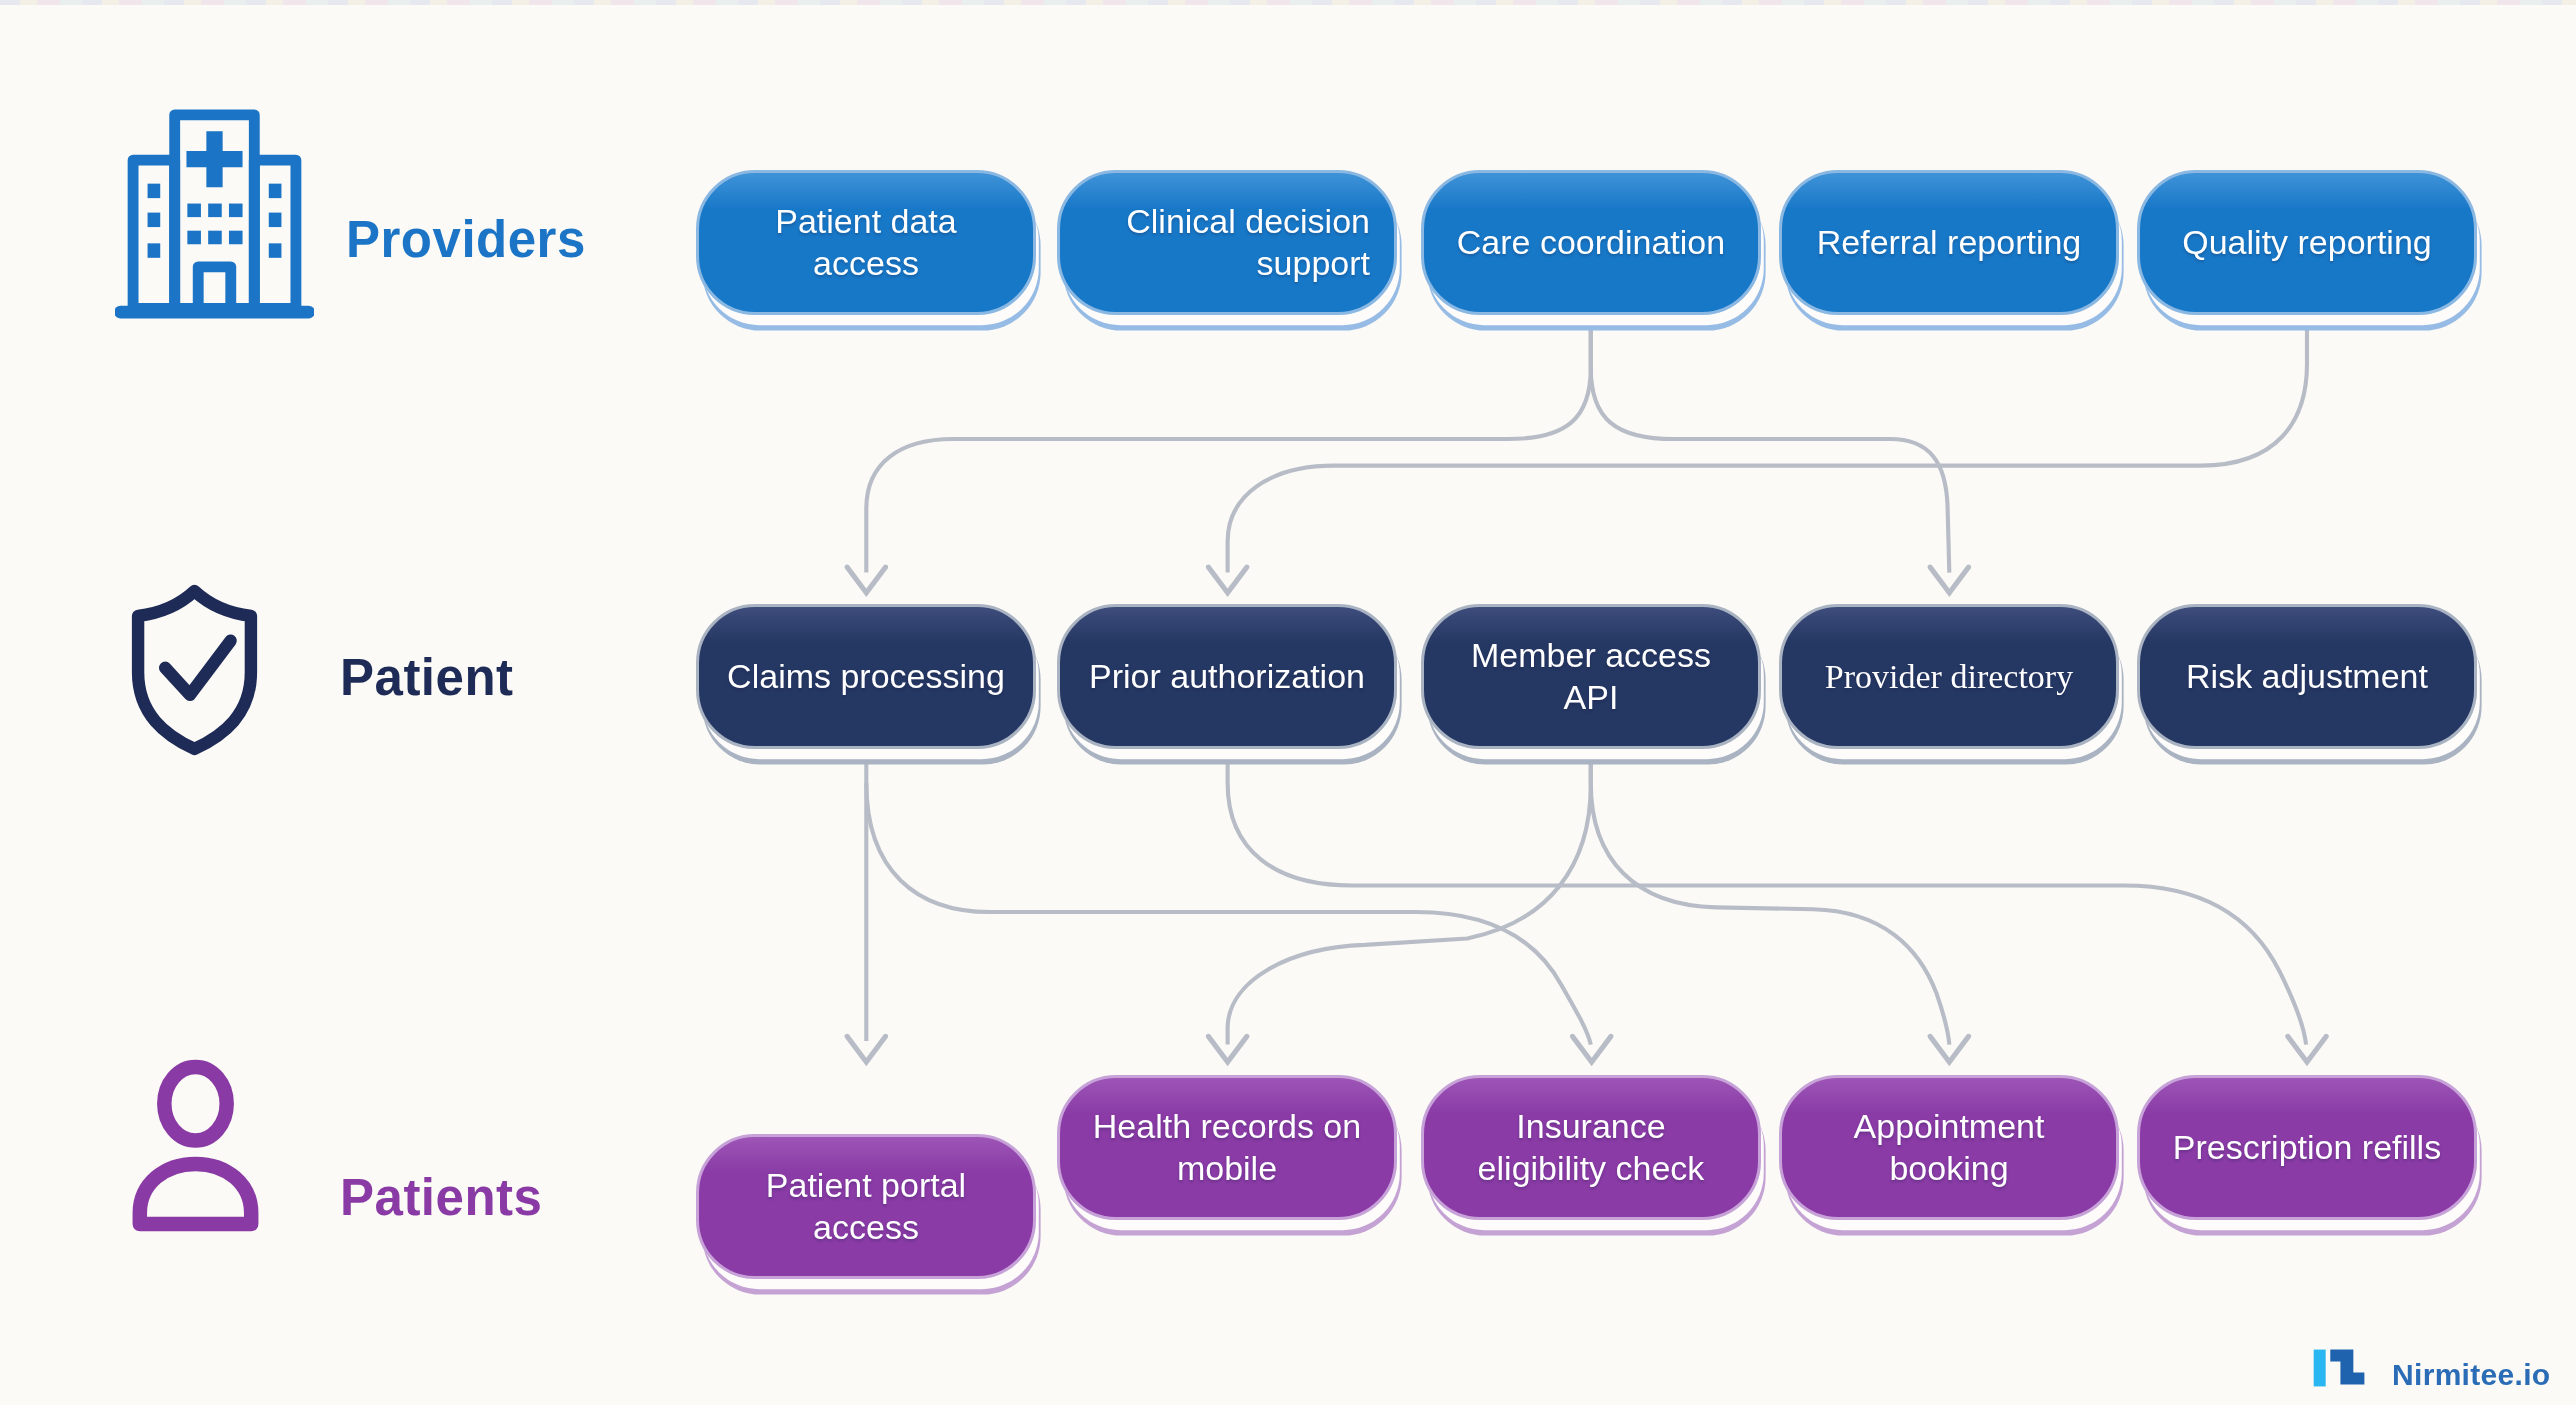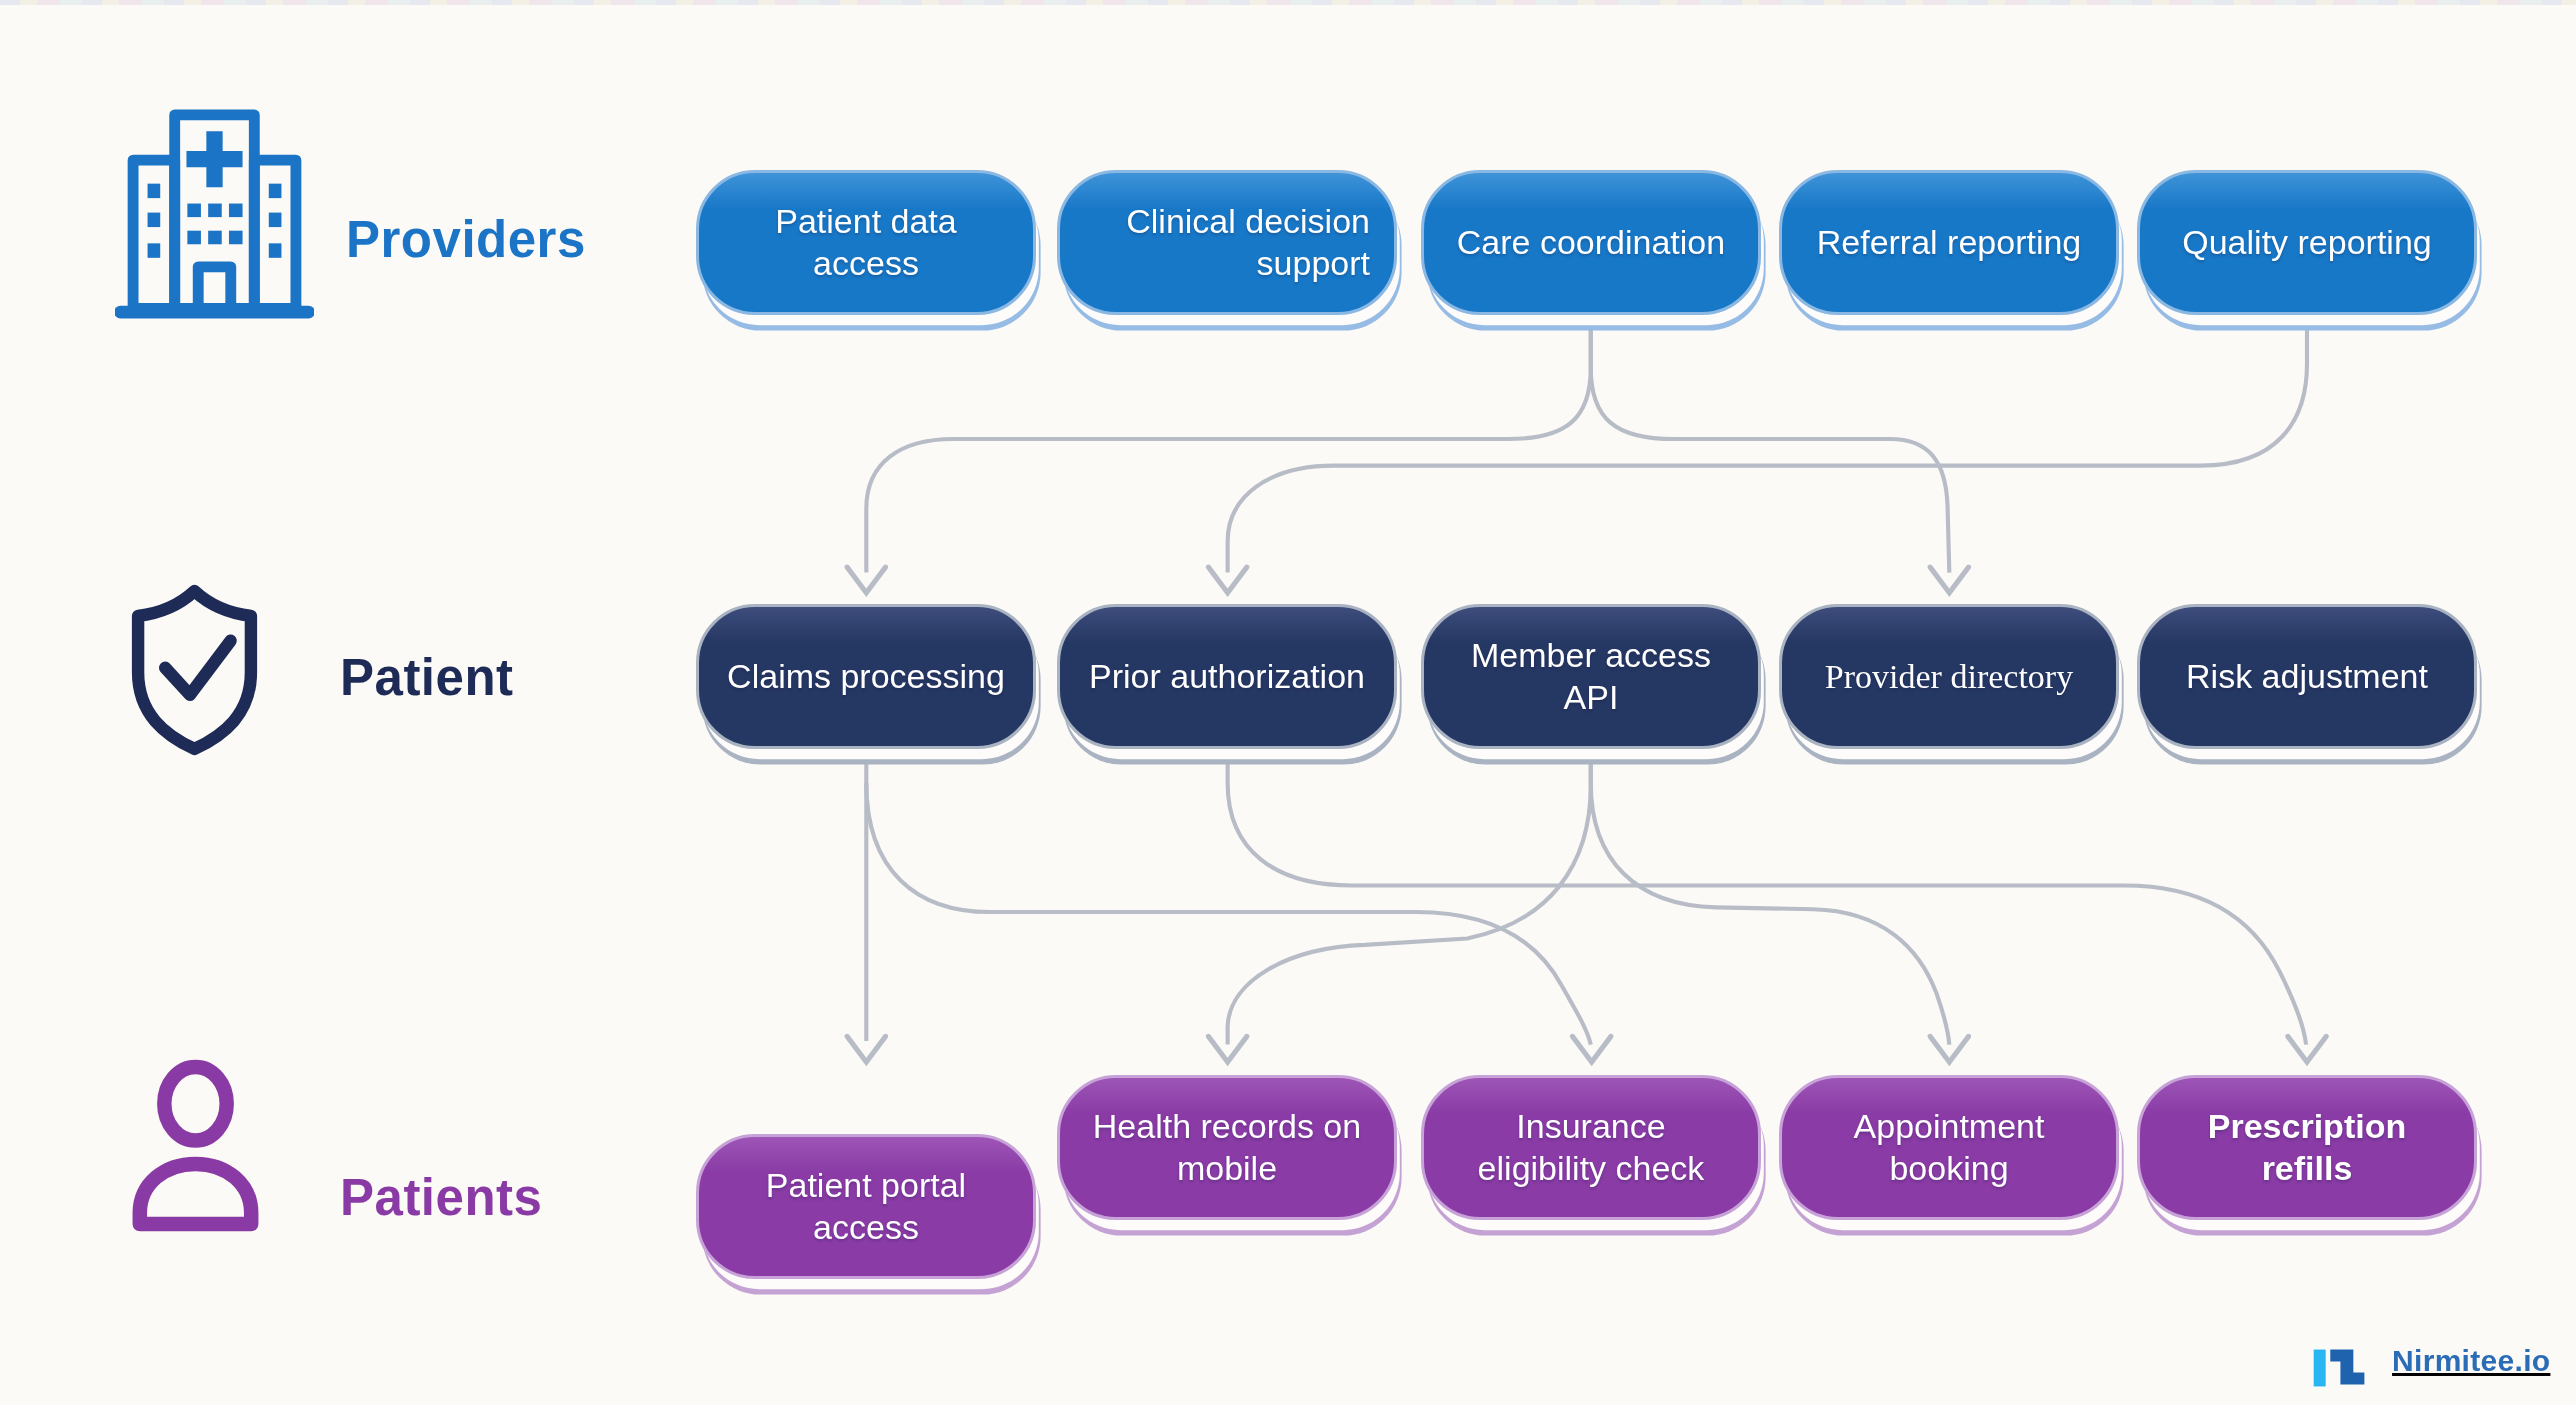--- a/index.html
+++ b/index.html
@@ -17,21 +17,21 @@
   }
   .row-icon{position:absolute;}
   .pill{
     position:absolute;width:340px;height:145px;border-radius:59px;
     display:flex;align-items:center;justify-content:center;text-align:center;
     color:#fff;font-size:34px;line-height:1.22;padding:0 24px;box-sizing:border-box;
     text-shadow:0 1.8px 2.7px rgba(20,30,60,.28);
   }
   #connector-svg{position:absolute;left:0;top:0;}
   #brand{
-    position:absolute;right:25.6px;bottom:12.8px;display:flex;align-items:flex-start;gap:23px;text-decoration:underline;
+    position:absolute;right:25.6px;bottom:12.8px;display:flex;align-items:flex-end;gap:23px;
   }
   #brand-name{font-weight:bold;font-size:30px;letter-spacing:0.3px;}
 </style>
 </head>
 <body style="background: rgb(251, 250, 246);">
 
 <div id="top-artifact"></div>
 
 <svg id="connector-svg" width="2576" height="1405" viewBox="0 0 2816 1536">
     <path d="M1739 346 L1739 402 C1739 458 1712 480 1648 480 L1042 480 C984 480 947 506 947 556 L947 626" fill="none" stroke="#b7bcc6" stroke-width="4.5"></path>
@@ -135,21 +135,21 @@
       </div>
       <div class="pill" style="left: 1057px; top: 1075px; background: linear-gradient(rgb(157, 85, 182) 0%, rgb(138, 59, 166) 26%); border: 3.7px solid rgb(199, 162, 216); box-shadow: rgb(253, 252, 250) 4.6px 12px 0px -1.8px, rgb(196, 162, 212) 5.5px 16.5px 0px -0.9px;">
         <span>Health records on mobile</span>
       </div>
       <div class="pill" style="left: 1421px; top: 1075px; background: linear-gradient(rgb(157, 85, 182) 0%, rgb(138, 59, 166) 26%); border: 3.7px solid rgb(199, 162, 216); box-shadow: rgb(253, 252, 250) 4.6px 12px 0px -1.8px, rgb(196, 162, 212) 5.5px 16.5px 0px -0.9px;">
         <span>Insurance eligibility check</span>
       </div>
       <div class="pill" style="left: 1779px; top: 1075px; background: linear-gradient(rgb(157, 85, 182) 0%, rgb(138, 59, 166) 26%); border: 3.7px solid rgb(199, 162, 216); box-shadow: rgb(253, 252, 250) 4.6px 12px 0px -1.8px, rgb(196, 162, 212) 5.5px 16.5px 0px -0.9px;">
         <span>Appointment booking</span>
       </div>
-      <div class="pill" style="left: 2137px; top: 1075px; background: linear-gradient(rgb(157, 85, 182) 0%, rgb(138, 59, 166) 26%); border: 3.7px solid rgb(199, 162, 216); box-shadow: rgb(253, 252, 250) 4.6px 12px 0px -1.8px, rgb(196, 162, 212) 5.5px 16.5px 0px -0.9px; font-weight: bold;">
+      <div class="pill" style="left: 2137px; top: 1075px; background: linear-gradient(rgb(157, 85, 182) 0%, rgb(138, 59, 166) 26%); border: 3.7px solid rgb(199, 162, 216); box-shadow: rgb(253, 252, 250) 4.6px 12px 0px -1.8px, rgb(196, 162, 212) 5.5px 16.5px 0px -0.9px;">
         <span>Prescription refills</span>
       </div>
     </div>
   </div>
 
 <div id="brand">
   <svg id="brand-mark" width="59" height="48" viewBox="0 0 64 52">
     <rect x="4" y="6" width="13" height="40" fill="#29b6f2"></rect>
     <path d="M22 6 H47 V31 H59 V44 H33 V19 H22 Z" fill="#1f63ae"></path>
   </svg>

